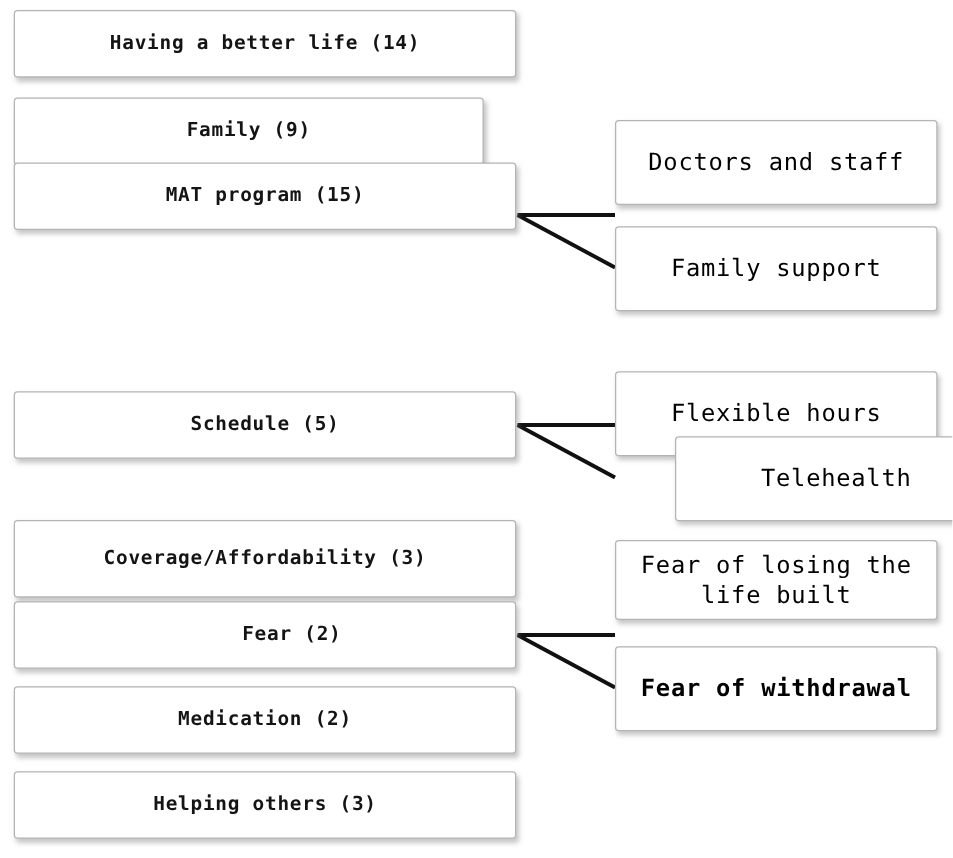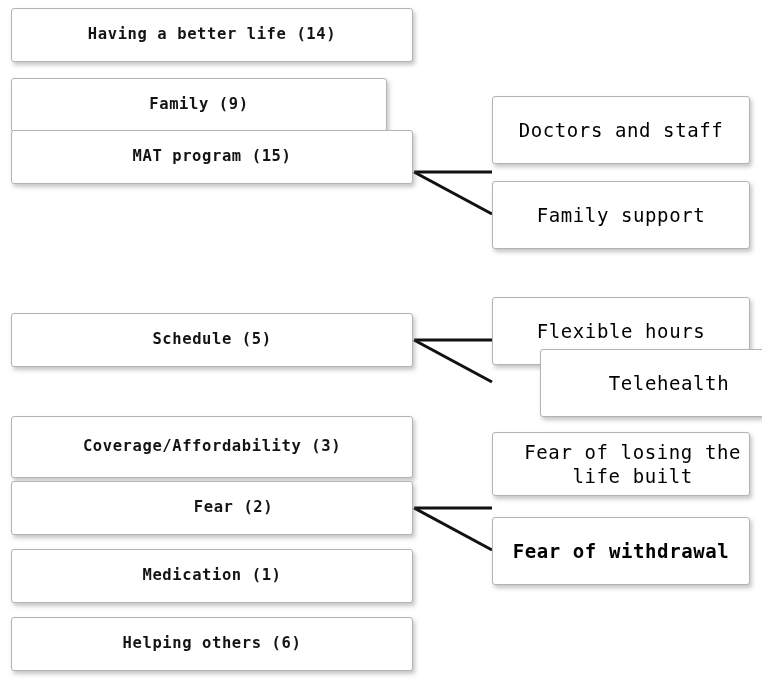--- a/index.html
+++ b/index.html
@@ -84,40 +84,40 @@
       <div class="node primary" style="left: 11px; top: 313px; width: 402px; height: 54px;">
         <span class="label">Schedule (5)</span>
       </div>
       <div class="node primary" style="left: 11px; top: 401px; width: 402px; height: 62px; margin-top: 15px;">
         <span class="label">Coverage/Affordability (3)</span>
       </div>
       <div class="node primary" style="left: 11px; top: 481px; width: 402px; height: 54px; padding-left: 43px;">
         <span class="label">Fear (2)</span>
       </div>
       <div class="node primary" style="left: 11px; top: 549px; width: 402px; height: 54px;">
-        <span class="label">Medication (1)</span>
+        <span class="label">Medication (2)</span>
       </div>
       <div class="node primary" style="left: 11px; top: 617px; width: 402px; height: 54px;">
-        <span class="label">Helping others (6)</span>
+        <span class="label">Helping others (3)</span>
       </div>
     </div>
   <div id="secondary-layer">
       <div class="node secondary" style="left: 492px; top: 96px; width: 258px; height: 68px;">
         <span class="label">Doctors and staff</span>
       </div>
       <div class="node secondary" style="left: 492px; top: 181px; width: 258px; height: 68px;">
         <span class="label">Family support</span>
       </div>
       <div class="node secondary" style="left: 492px; top: 264px; width: 258px; height: 68px; margin-top: 33px;">
         <span class="label">Flexible hours</span>
       </div>
       <div class="node secondary" style="left: 492px; top: 349px; width: 258px; height: 68px; margin-left: 48px;">
         <span class="label">Telehealth</span>
       </div>
-      <div class="node secondary" style="left: 492px; top: 432px; width: 258px; height: 64px; justify-content: flex-end;">
+      <div class="node secondary" style="left: 492px; top: 432px; width: 258px; height: 64px;">
         <span class="label">Fear of losing the
 life built</span>
       </div>
       <div class="node secondary" style="left: 492px; top: 517px; width: 258px; height: 68px; font-weight: bold;">
         <span class="label">Fear of withdrawal</span>
       </div>
     </div>
 </div>
 
 </body></html>

